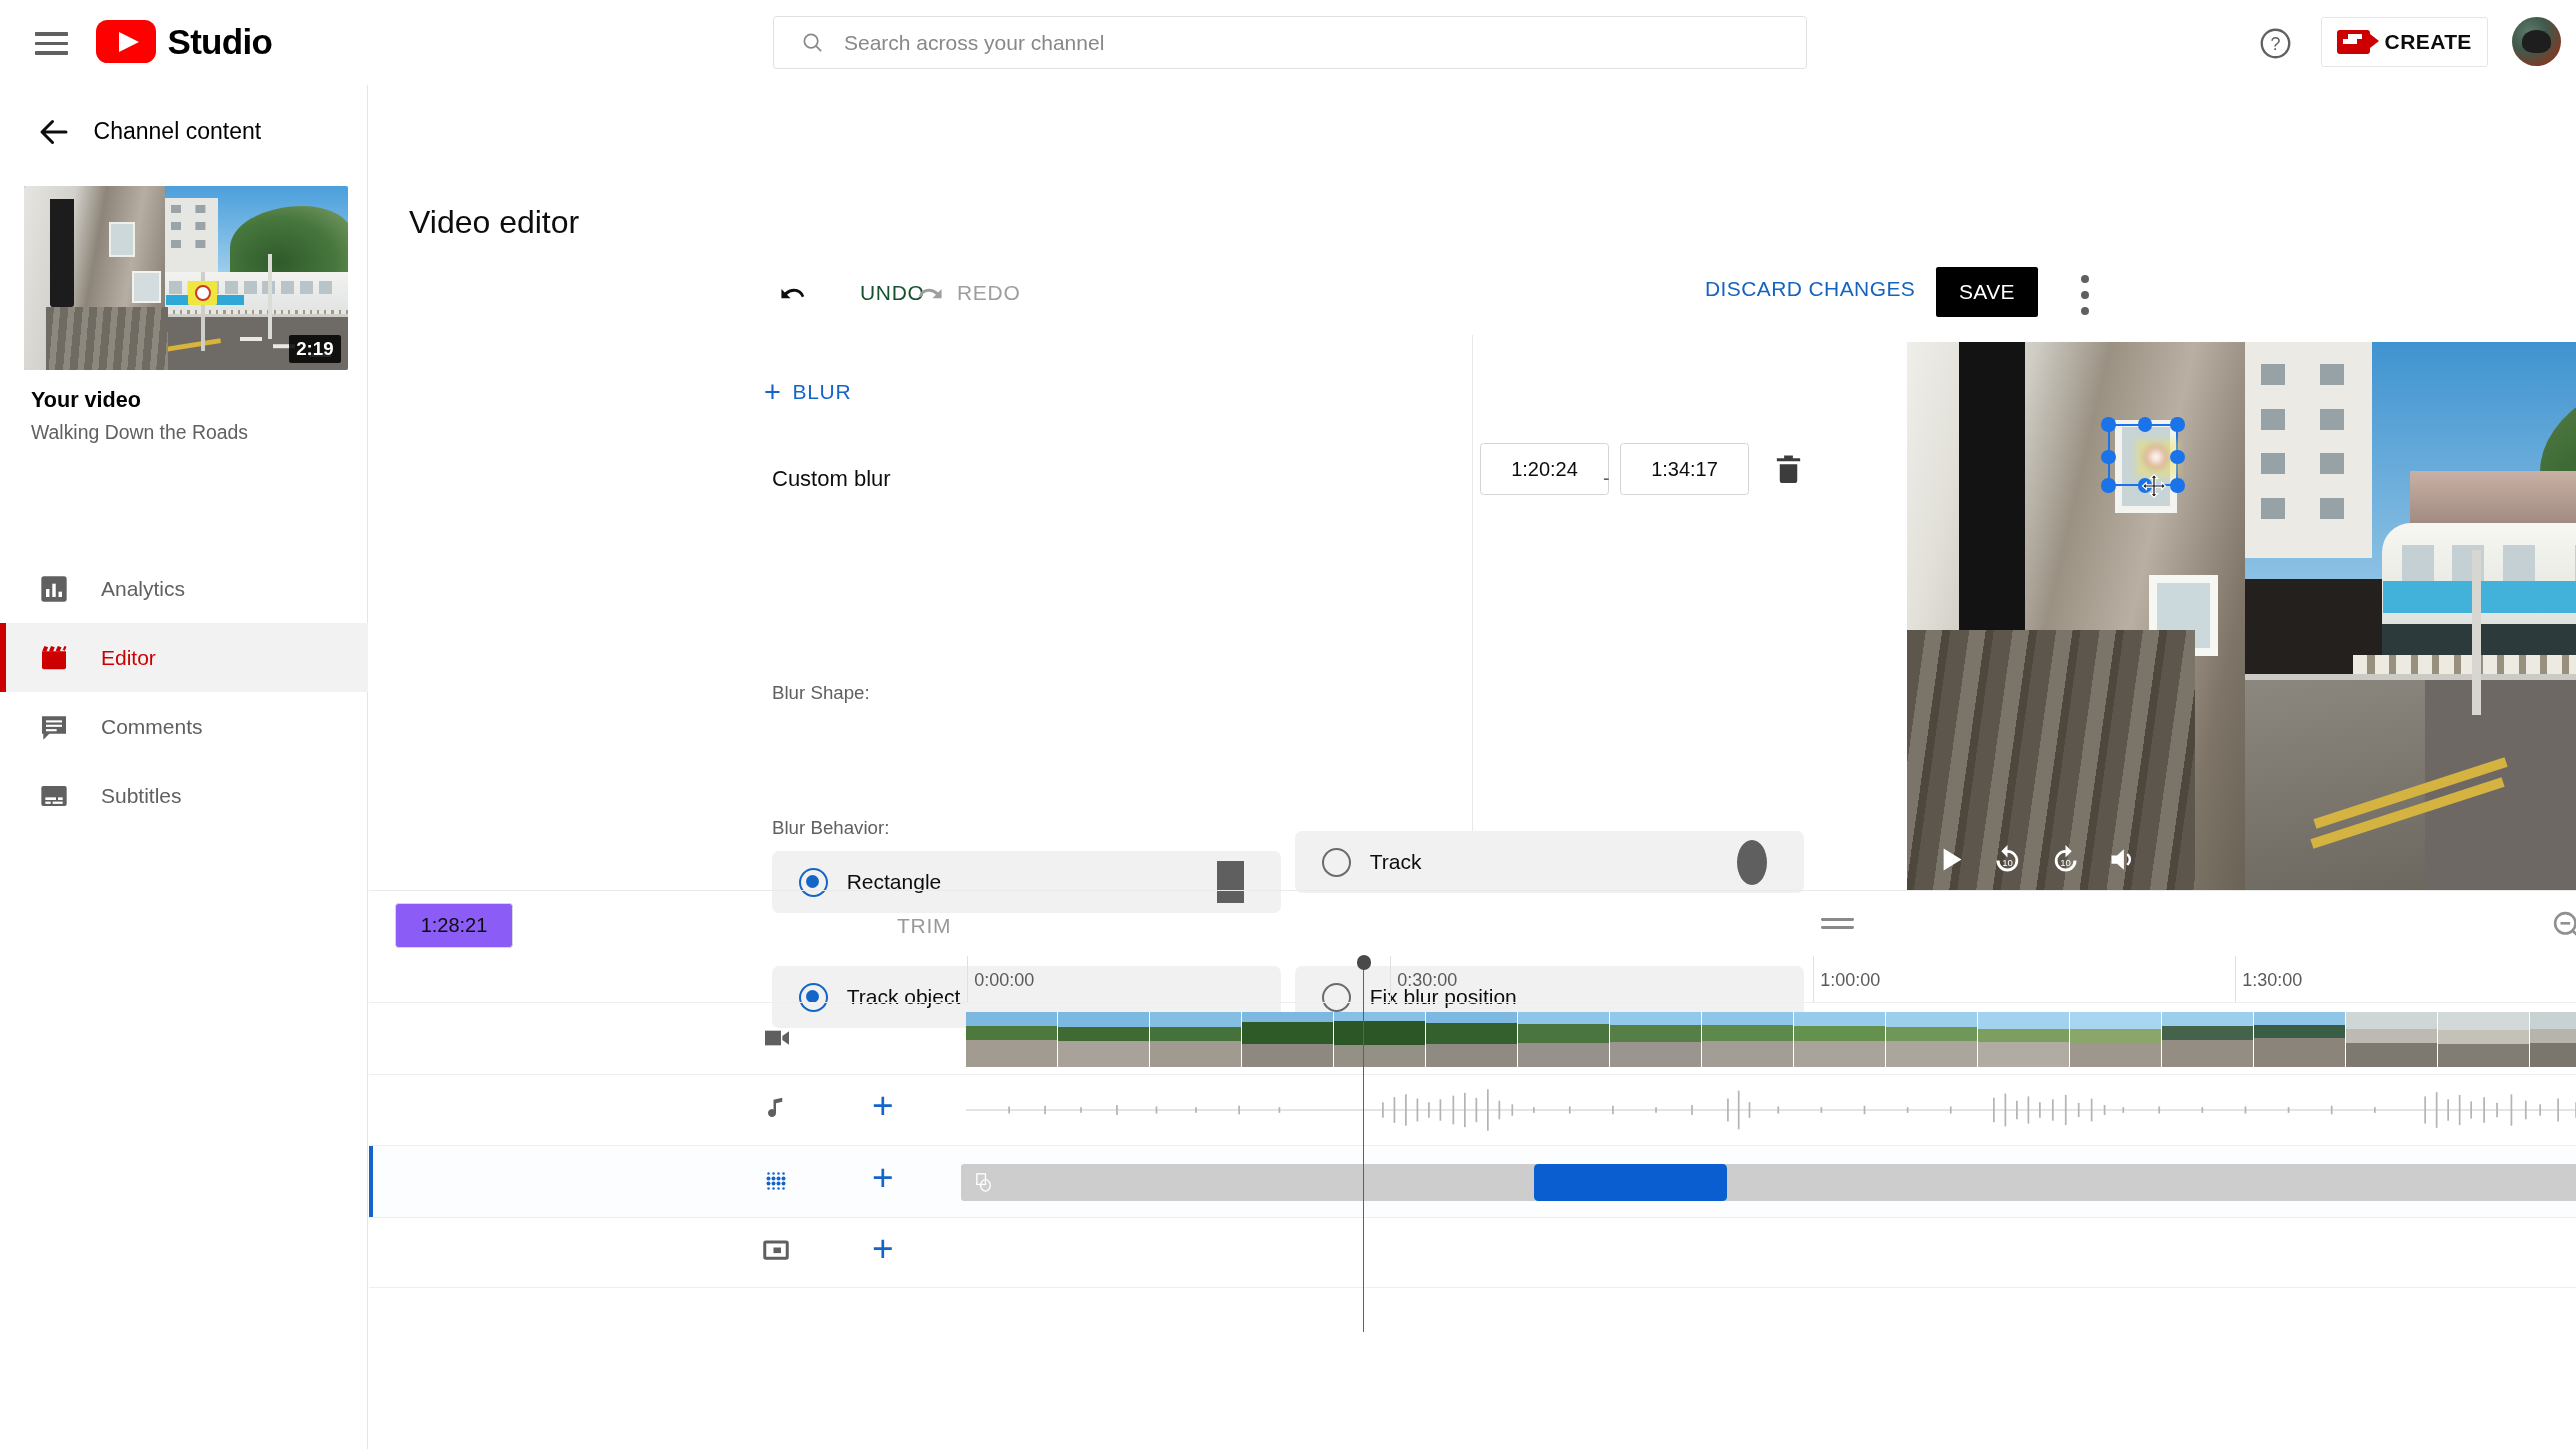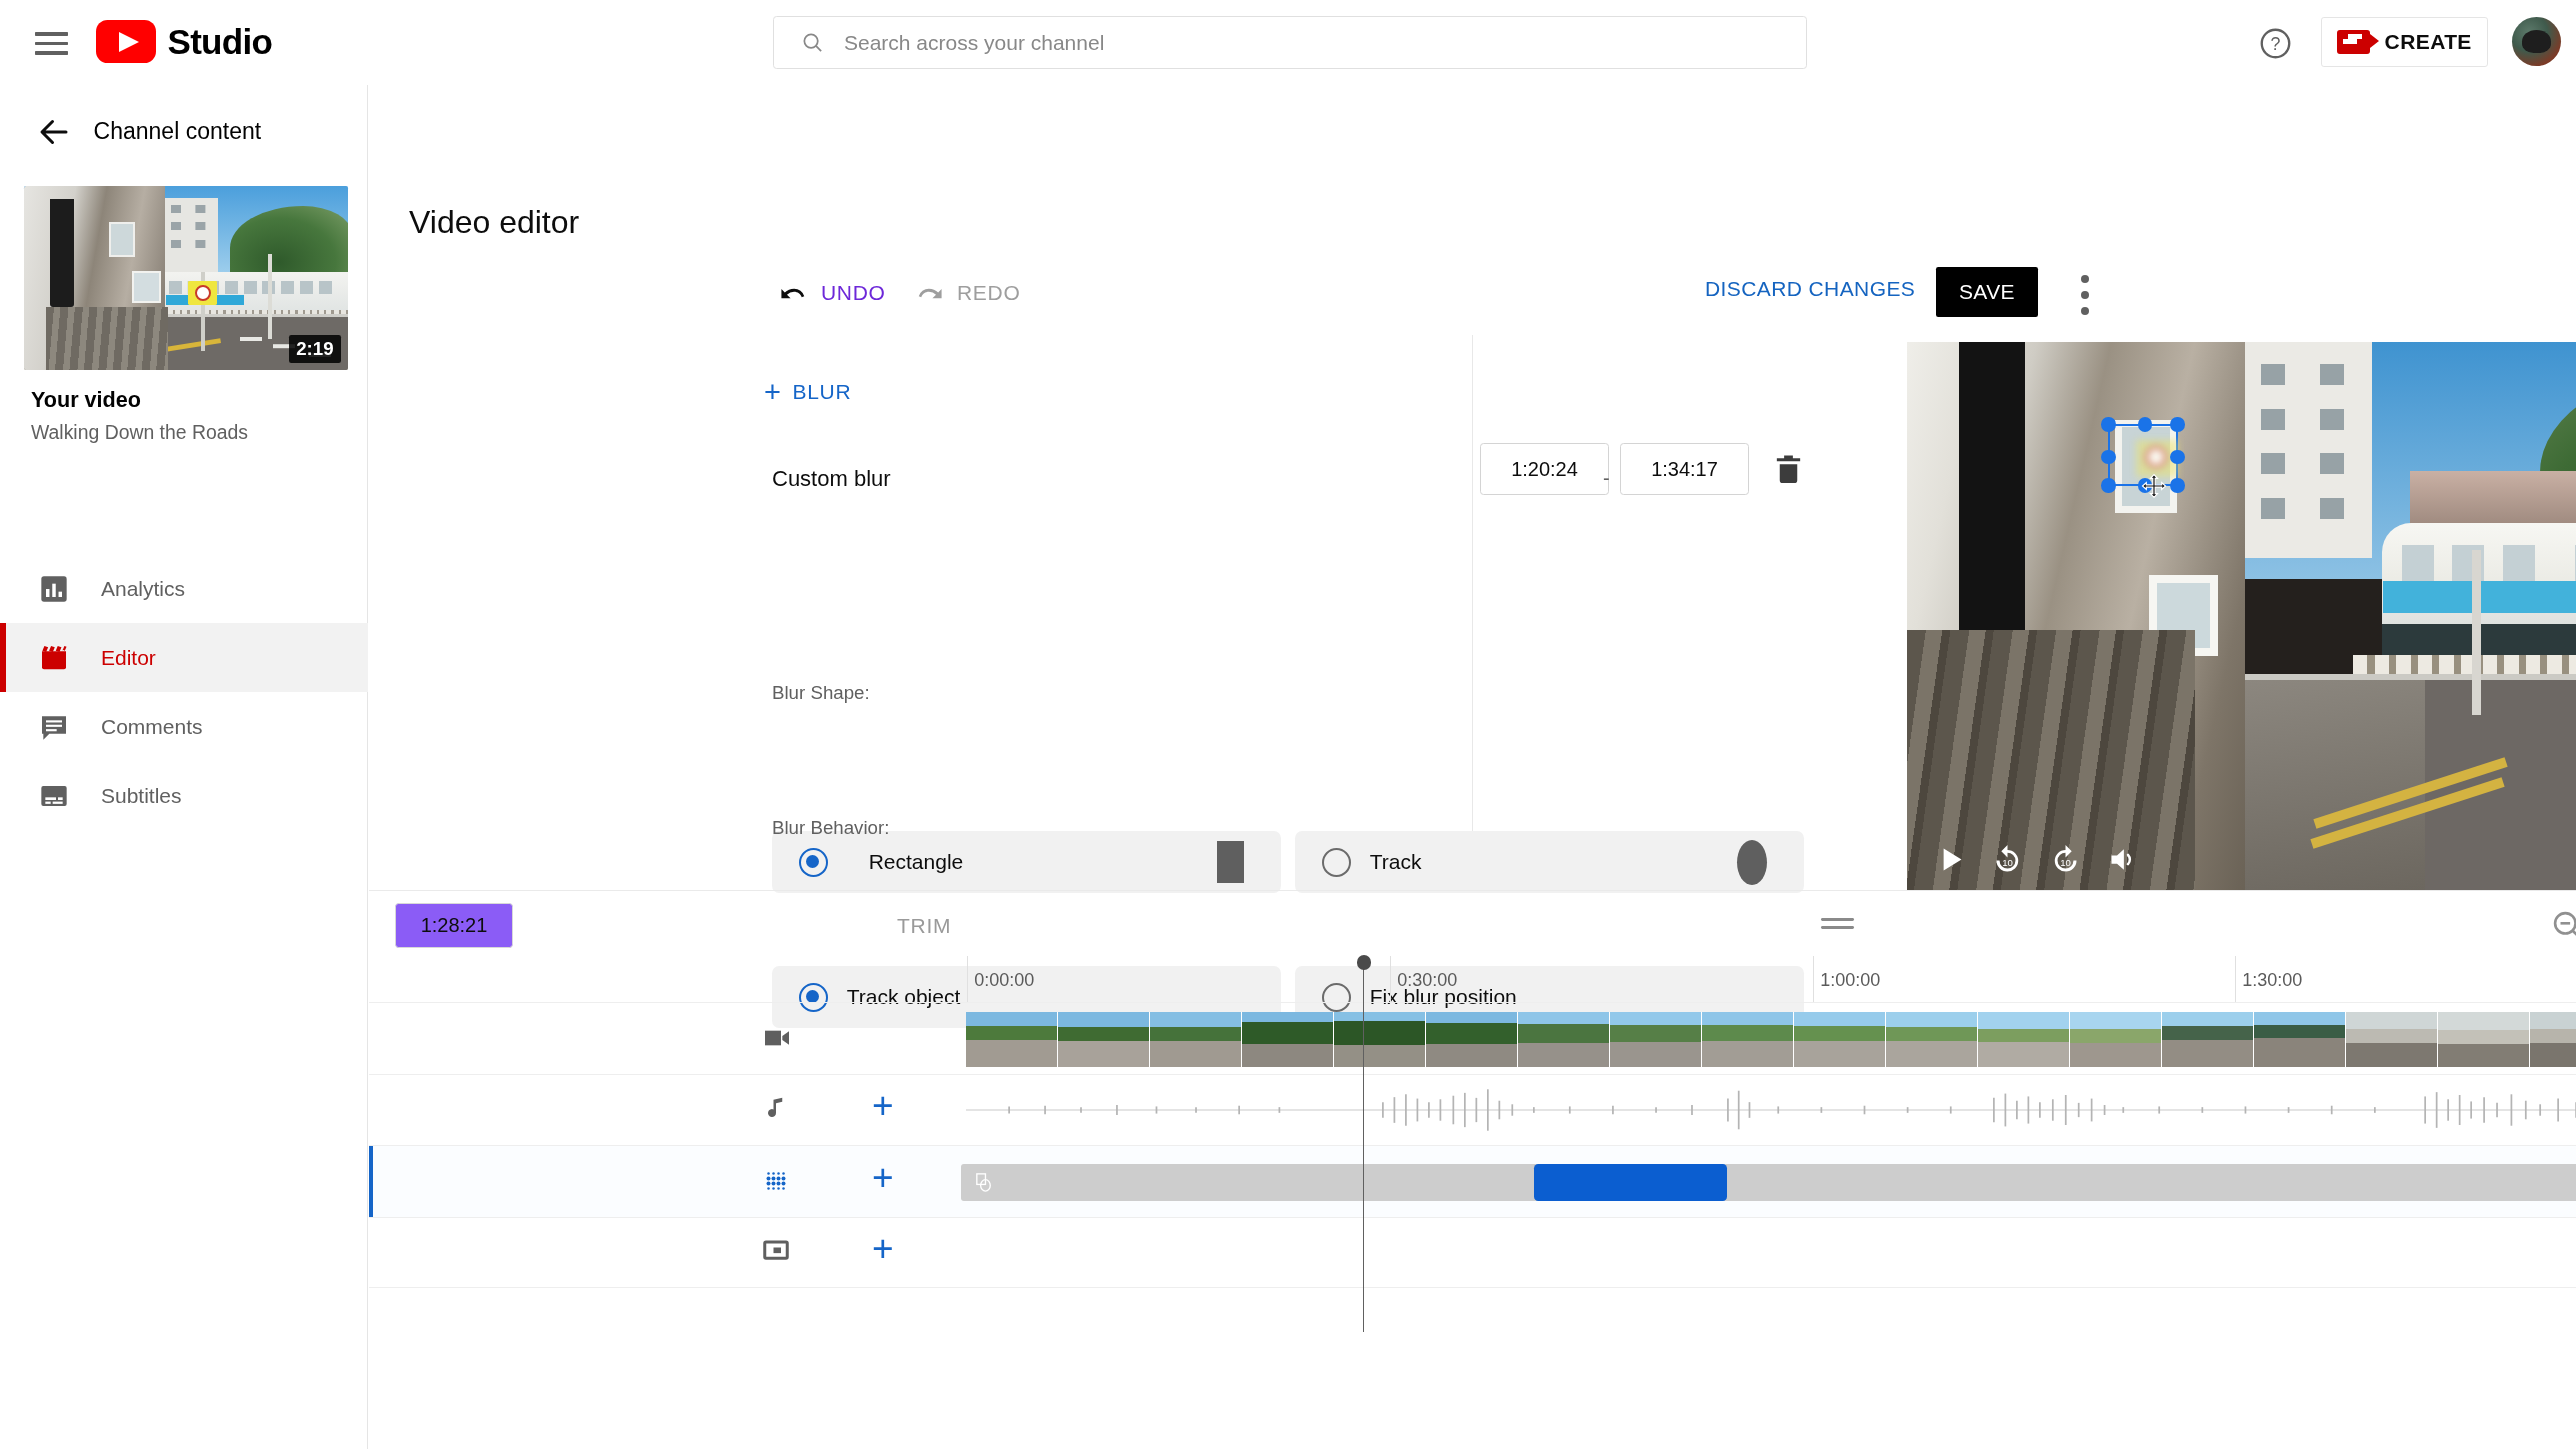--- a/index.html
+++ b/index.html
@@ -136,21 +136,21 @@
 
   
   #main { position: absolute; left: 369px; top: 85px; width: 2207px; height: 1365px; background: #fff; }
   #page-title { position: absolute; left: 40px; top: 119px; font-size: 32px; font-weight: 500; color: #0d0d0d; }
 
   #actionbar { position: absolute; left: 0; top: 183px; width: 2207px; height: 59px; }
   .ubtn { position: absolute; top: 0; height: 50px; display: flex; align-items: center; gap: 13px; cursor: pointer; }
   #undo-btn { left: 410px; }
   #redo-btn { left: 546px; }
   .ubtn .ulabel { font-size: 21px; letter-spacing: 0.7px; }
-  #undo-btn .ulabel { color: #6d28d9; }
+  #undo-btn .ulabel { color: #14532d; margin-left: 39px; }
   #redo-btn .ulabel { color: #9e9e9e; }
 
   #discard-btn {
     position: absolute; left: 1336px; top: 8.6px; font-size: 21px; font-weight: 500;
     color: #1564c0; letter-spacing: 0.4px; cursor: pointer;
   }
   #save-btn {
     position: absolute; left: 1567px; top: -1.4px; width: 102px; height: 50px;
     background: #000000; color: #fff; font-size: 21px; font-weight: 500; letter-spacing: 0.4px;
     display: flex; align-items: center; justify-content: center; border-radius: 2.2px; cursor: pointer;
@@ -188,21 +188,21 @@
     position: absolute; height: 62px; border-radius: 7.2px; background: #f1f1f1;
     display: flex; align-items: center; cursor: pointer;
   }
   .radio { margin-left: 27px; width: 29px; height: 29px; border-radius: 50%; border: 2.9px solid #6b6b6b; position: relative; flex: none; }
   .radio.on { border-color: #1565c8; }
   .radio.on::after { content: ""; position: absolute; left: 5px; top: 5px; width: 13px; height: 13px; border-radius: 50%; background: #1565c8; }
   .optlabel { margin-left: 18.7px; font-size: 21px; color: #0d0d0d; }
   .swatch-rect { position: absolute; right: 37px; width: 27px; height: 42px; background: #5f5f5f; }
   .swatch-oval { position: absolute; right: 37px; width: 30px; height: 45px; border-radius: 50%; background: #5f5f5f; }
 
-  #opt-rect  { left: 403px; top: 496px; width: 509px; gap: 22px; }
+  #opt-rect  { left: 403px; top: 516px; width: 509px; }
   #opt-oval  { left: 926px; top: 496px; width: 509px; }
   #opt-track { left: 403px; top: 631px; width: 509px; }
   #opt-fix   { left: 926px; top: 631px; width: 509px; }
 
   
   #preview {
     position: absolute; left: 1538px; top: 257px; width: 982px; height: 548px;
     background: #24201d; overflow: hidden;
   }
   .pv-sky { position: absolute; left: 0; top: 0; width: 982px; height: 237px; background: linear-gradient(#3f93d0, #8cc1e4); }

